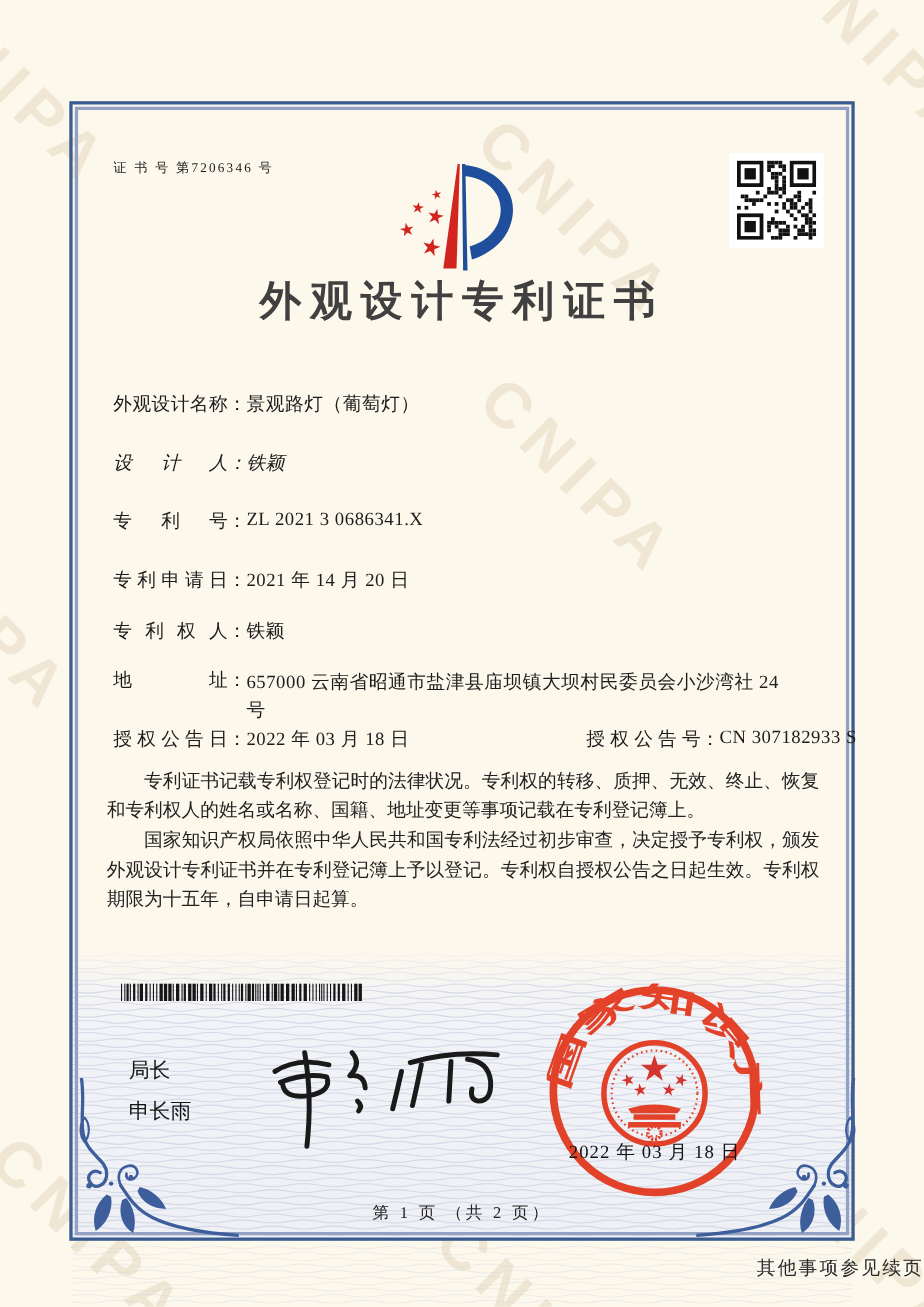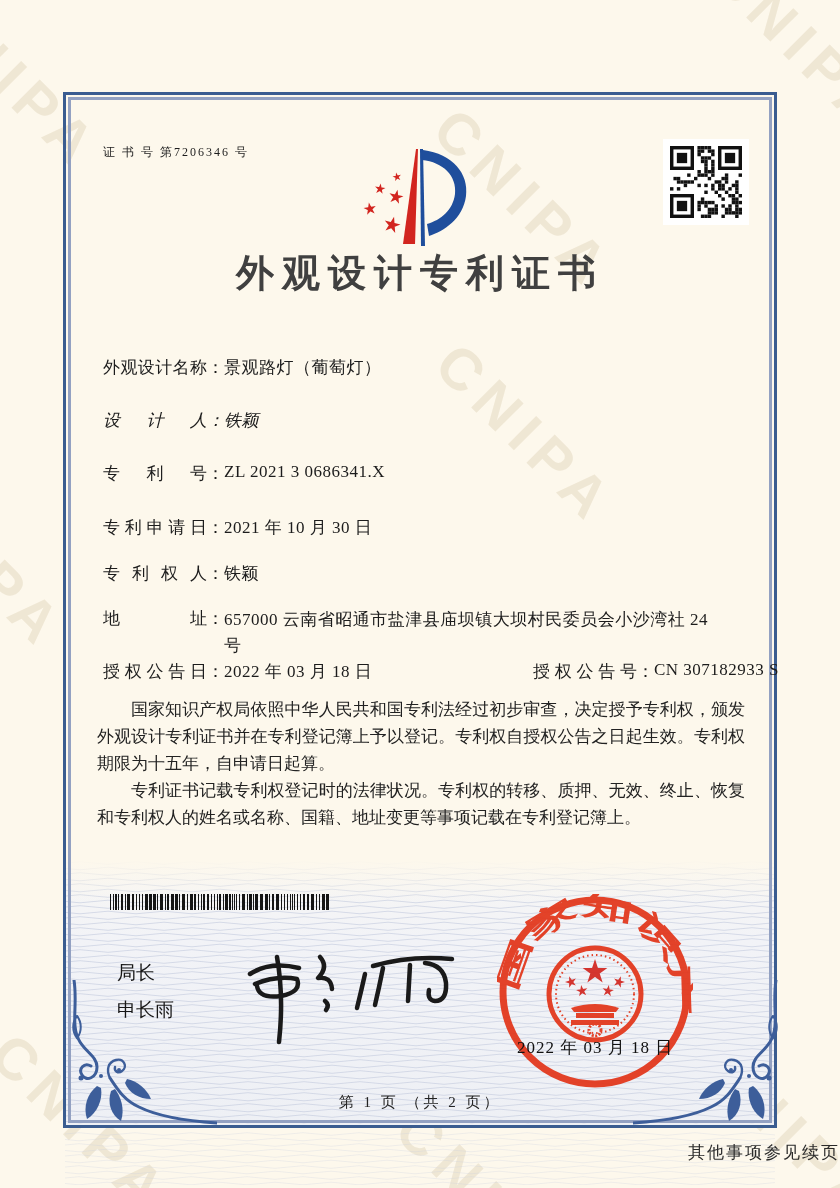--- a/index.html
+++ b/index.html
@@ -354,38 +354,38 @@
 <div class="row" style="top:356px;">
   <span class="f-label">外观设计名称</span><span class="f-colon">：</span><span class="f-value">景观路灯（葡萄灯）</span>
 </div>
 <div class="row" style="top:409px;font-style:italic;">
   <span class="f-label">设计人</span><span class="f-colon">：</span><span class="f-value">铁颖</span>
 </div>
 <div class="row" style="top:462px;">
   <span class="f-label">专利号</span><span class="f-colon">：</span><span class="f-value">ZL 2021 3 0686341.X</span>
 </div>
 <div class="row" style="top:516px;">
-  <span class="f-label">专利申请日</span><span class="f-colon">：</span><span class="f-value">2021 年 10 月 30 日</span>
+  <span class="f-label">专利申请日</span><span class="f-colon">：</span><span class="f-value">2021 年 14 月 20 日</span>
 </div>
 <div class="row" style="top:562px;">
   <span class="f-label">专利权人</span><span class="f-colon">：</span><span class="f-value">铁颖</span>
 </div>
 <div class="row" style="top:607px;">
   <span class="f-label">地址</span><span class="f-colon">：</span><span class="f-value wrap">657000 云南省昭通市盐津县庙坝镇大坝村民委员会小沙湾社 24 号</span>
 </div>
 <div class="row" style="top:660px;">
   <span class="f-label">授权公告日</span><span class="f-colon">：</span><span class="f-value">2022 年 03 月 18 日</span>
   <span class="row2nd">
     <span class="f-label">授权公告号</span><span class="f-colon">：</span><span class="f-value">CN 307182933 S</span>
   </span>
 </div>
 
 <div class="paras">
+  <p>专利证书记载专利权登记时的法律状况。专利权的转移、质押、无效、终止、恢复和专利权人的姓名或名称、国籍、地址变更等事项记载在专利登记簿上。</p>
   <p>国家知识产权局依照中华人民共和国专利法经过初步审查，决定授予专利权，颁发外观设计专利证书并在专利登记簿上予以登记。专利权自授权公告之日起生效。专利权期限为十五年，自申请日起算。</p>
-  <p>专利证书记载专利权登记时的法律状况。专利权的转移、质押、无效、终止、恢复和专利权人的姓名或名称、国籍、地址变更等事项记载在专利登记簿上。</p>
 </div>
 
 <div class="barcode">
   <svg id="bars" width="222" height="16" xmlns="http://www.w3.org/2000/svg">
       <rect x="0" y="0" width="1" height="16" fill="#151515"></rect>
       <rect x="3" y="0" width="1" height="16" fill="#151515"></rect>
       <rect x="5" y="0" width="2" height="16" fill="#151515"></rect>
       <rect x="8" y="0" width="1" height="16" fill="#151515"></rect>
       <rect x="11" y="0" width="2" height="16" fill="#151515"></rect>
       <rect x="15" y="0" width="1" height="16" fill="#151515"></rect>

